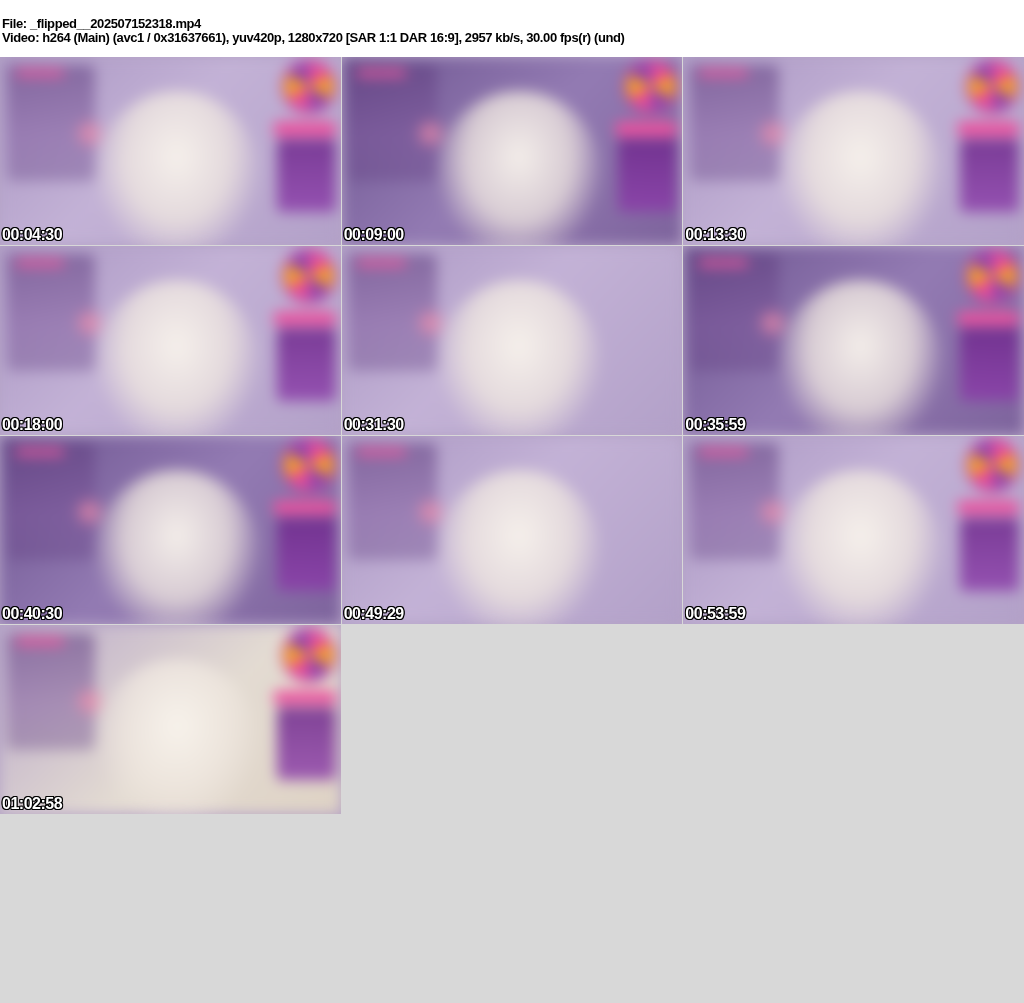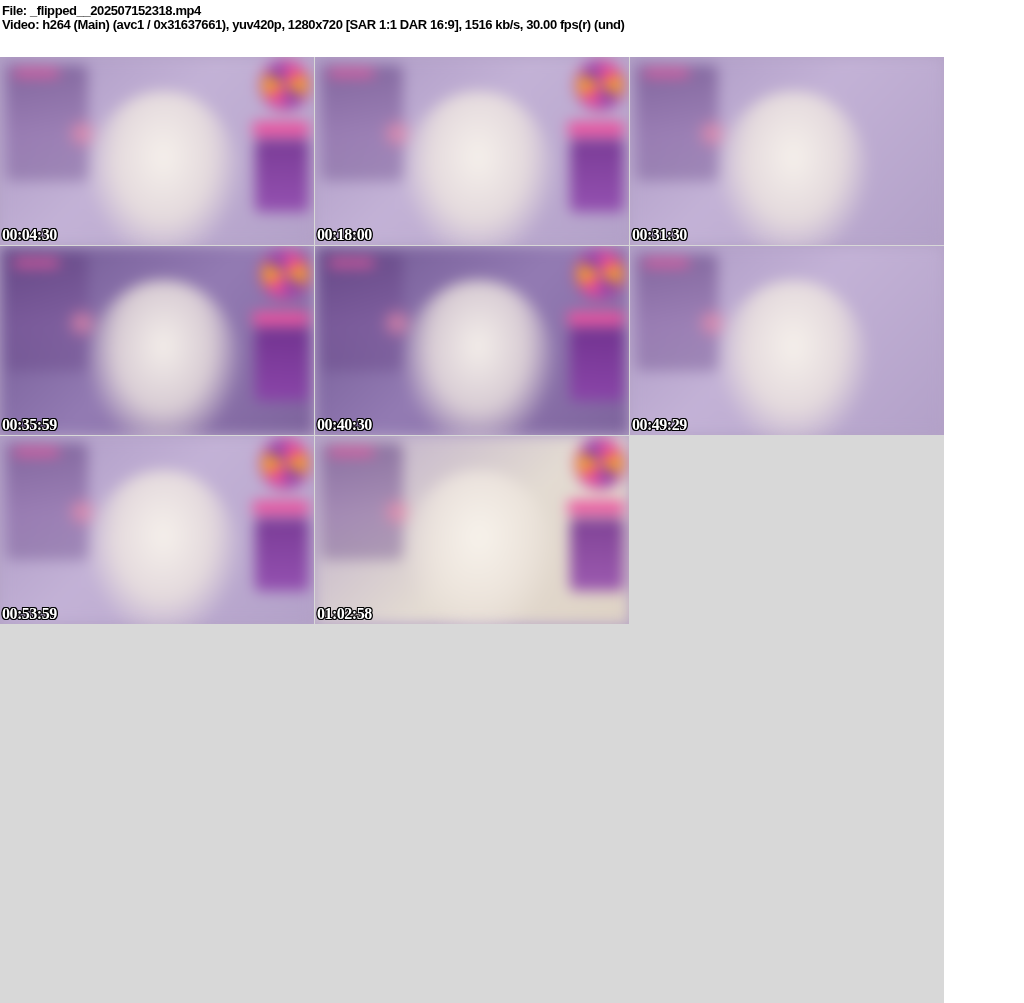--- a/index.html
+++ b/index.html
@@ -3,40 +3,39 @@
 <meta charset="utf-8">
 <style>
   * { margin: 0; padding: 0; box-sizing: border-box; }
   html, body { width: 1024px; height: 1003px; overflow: hidden; background: #ffffff; }
   body { font-family: "Liberation Sans", sans-serif; }
 
   
   .meta-header {
     width: 904px; height: 57px;
     background: #ffffff;
-    padding: 4px 0 0 2px;
+    padding: 17px 0 0 2px;
   }
   .meta-line {
     font-size: 13px;
     font-weight: bold;
     color: #000000;
     line-height: 14px;
     letter-spacing: -0.4px;
     white-space: nowrap;
   }
 
   
   .thumb-grid {
-    width: 944px; height: 946px;
+    width: 1024px; height: 946px;
     display: grid;
     grid-template-columns: repeat(3, 1fr);
     grid-template-rows: repeat(5, 1fr);
     gap: 1px;
     background: #d8d8d8;
-    font-family: Liberation Serif, serif;
   }
   .thumb {
     position: relative;
     overflow: hidden;
     background: #b4a3c6;
   }
   
   .thumb.tone-lavender .scene { background: linear-gradient(135deg, #a995c2 0%, #c3b2d6 45%, #b2a0c8 100%); }
   .thumb.tone-dark     .scene { background: linear-gradient(135deg, #6d5490 0%, #937bb3 50%, #7d639c 100%); }
   .thumb.tone-light    .scene { background: linear-gradient(135deg, #c9c2cf 0%, #dcd6de 55%, #c5bccb 100%); }
@@ -110,36 +109,60 @@
       -1px -1px 0 #000, 1px -1px 0 #000, -1px 1px 0 #000, 1px 1px 0 #000,
       -1px 0 0 #000, 1px 0 0 #000, 0 -1px 0 #000, 0 1px 0 #000;
     z-index: 3;
   }
 </style>
 </head>
 <body>
 
 <div class="meta-header">
   <div class="meta-line">File: _flipped__202507152318.mp4</div>
-  <div class="meta-line">Video: h264 (Main) (avc1 / 0x31637661), yuv420p, 1280x720 [SAR 1:1 DAR 16:9], 1516 kb/s, 30.00 fps(r) (und)</div>
+  <div class="meta-line">Video: h264 (Main) (avc1 / 0x31637661), yuv420p, 1280x720 [SAR 1:1 DAR 16:9], 2957 kb/s, 30.00 fps(r) (und)</div>
 </div>
 
 <div class="thumb-grid">
     <div class="thumb tone-lavender">
     <div class="scene">
       <div class="blob"></div>
       <div class="hud"></div>
       <div class="wheel-wrap">
         <div class="wheel"></div>
         <div class="banner"></div>
         <div class="menu"></div>
       </div>
     </div>
     <span class="ts">00:04:30</span>
   </div>
+    <div class="thumb tone-dark">
+    <div class="scene">
+      <div class="blob"></div>
+      <div class="hud"></div>
+      <div class="wheel-wrap">
+        <div class="wheel"></div>
+        <div class="banner"></div>
+        <div class="menu"></div>
+      </div>
+    </div>
+    <span class="ts">00:09:00</span>
+  </div>
+    <div class="thumb tone-lavender">
+    <div class="scene">
+      <div class="blob"></div>
+      <div class="hud"></div>
+      <div class="wheel-wrap">
+        <div class="wheel"></div>
+        <div class="banner"></div>
+        <div class="menu"></div>
+      </div>
+    </div>
+    <span class="ts">00:13:30</span>
+  </div>
     <div class="thumb tone-lavender">
     <div class="scene">
       <div class="blob"></div>
       <div class="hud"></div>
       <div class="wheel-wrap">
         <div class="wheel"></div>
         <div class="banner"></div>
         <div class="menu"></div>
       </div>
     </div>

